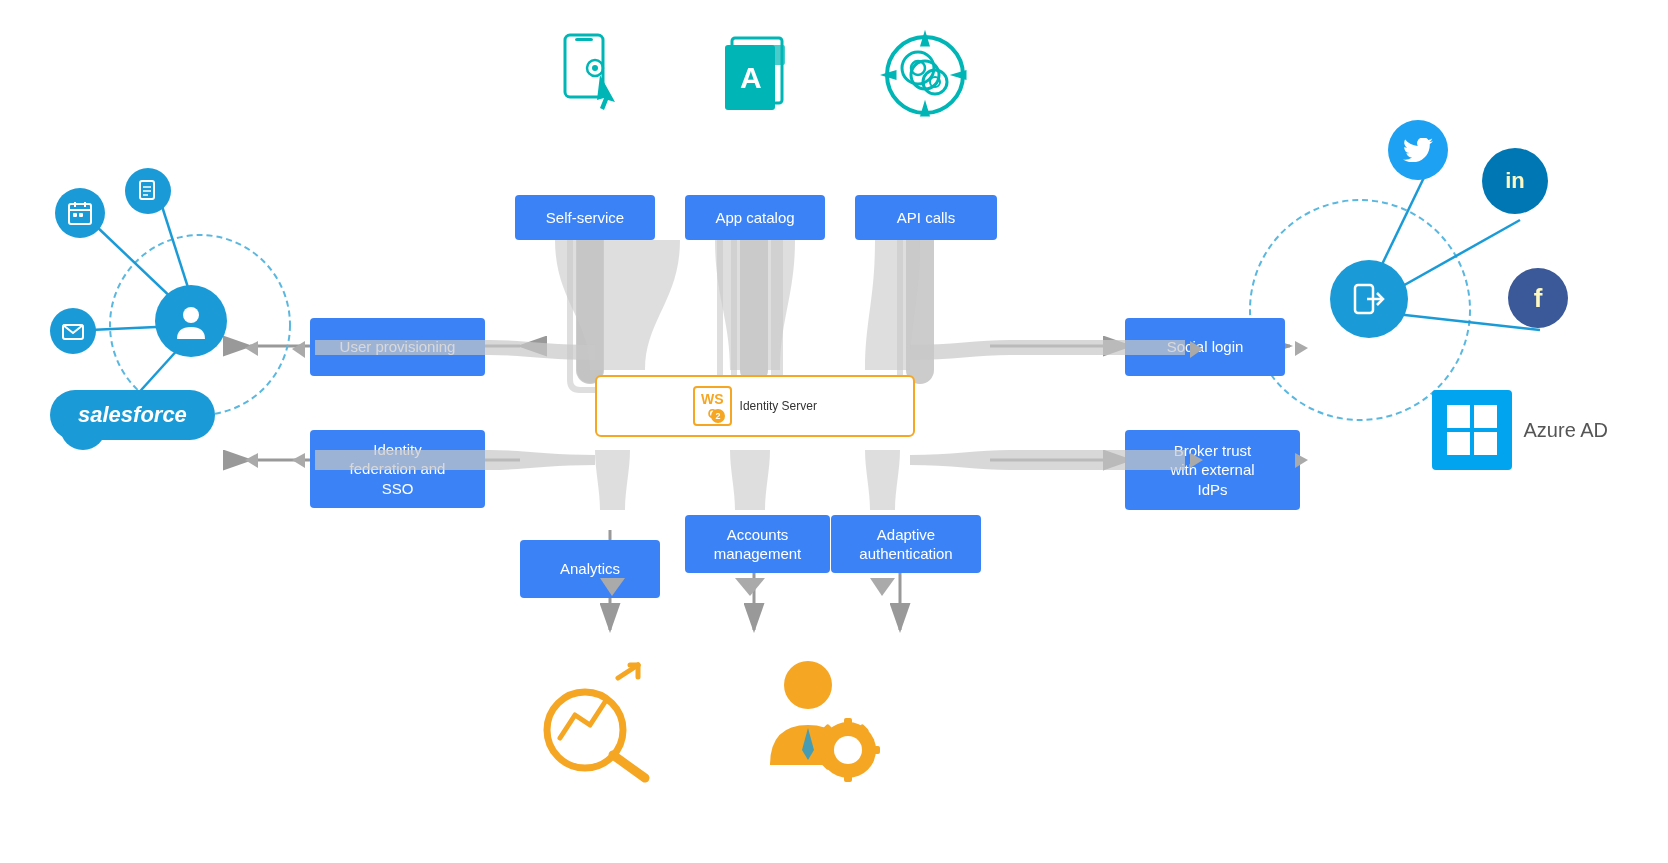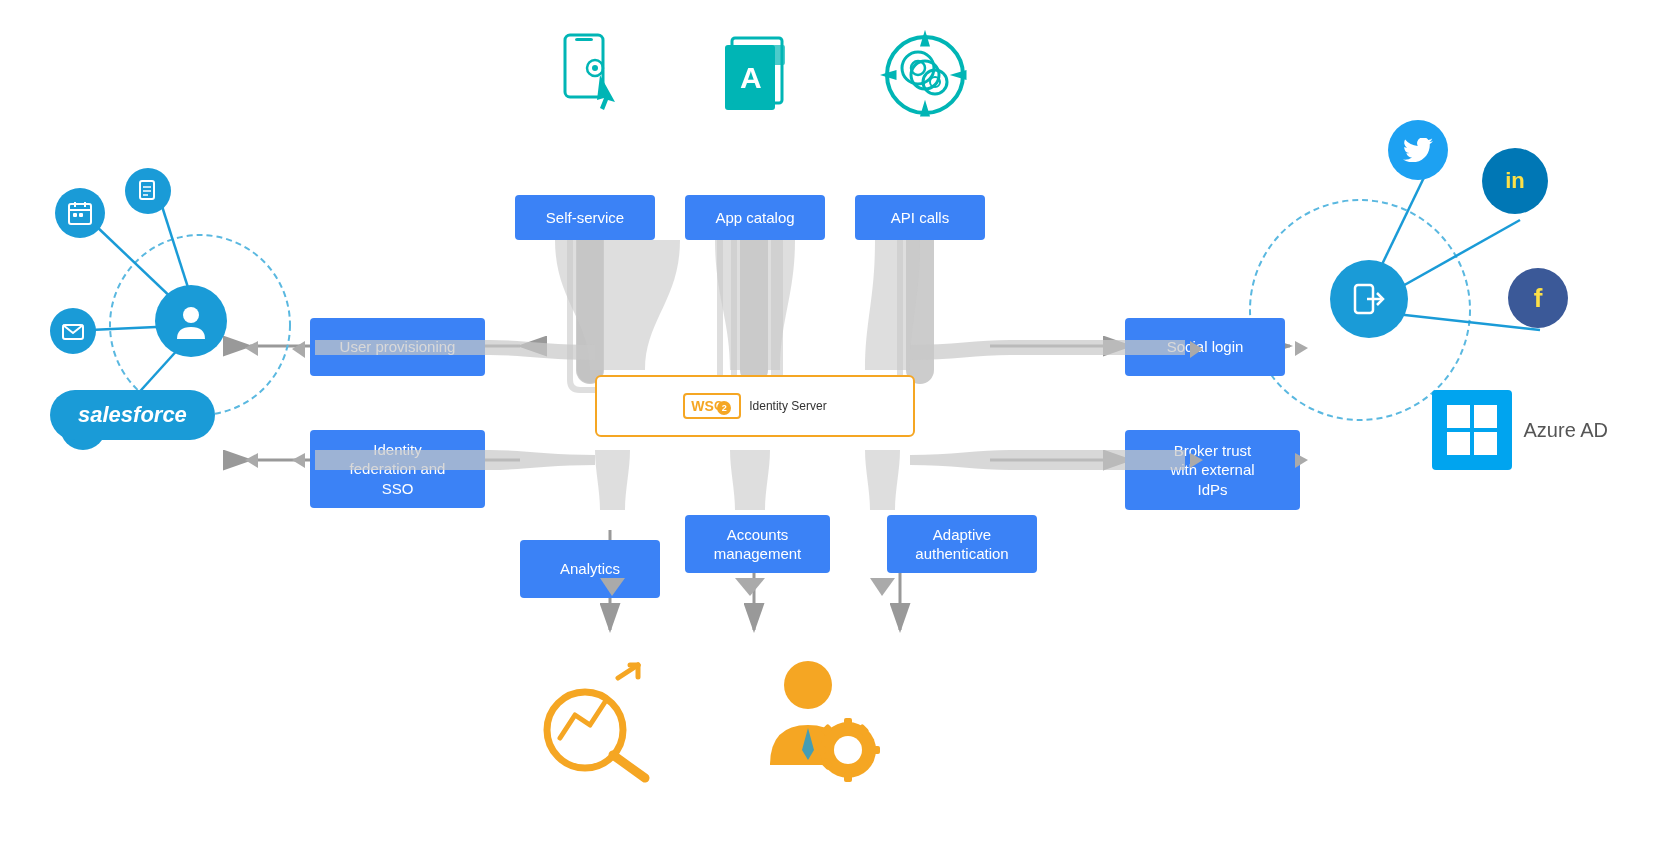--- a/index.html
+++ b/index.html
@@ -49,21 +49,21 @@
       padding: 10px 18px;
     }
     
     .blue-circle {
       position: absolute;
       border-radius: 50%;
       background: #1a9bd7;
       display: flex;
       align-items: center;
       justify-content: center;
-      color: #fde047;
+      color: #fef9c3;
     }
     
     .salesforce-btn {
       position: absolute;
       background: #1a9bd7;
       color: #fff;
       border-radius: 30px;
       font-size: 22px;
       font-weight: bold;
       font-style: italic;
@@ -193,21 +193,21 @@
       <circle cx="38" cy="38" r="7" fill="none" stroke="#00b5b5" stroke-width="2.5"></circle>
       <circle cx="55" cy="52" r="12" fill="none" stroke="#00b5b5" stroke-width="3"></circle>
       <circle cx="55" cy="52" r="5" fill="none" stroke="#00b5b5" stroke-width="2"></circle>
     </svg>
   </div>
 
   <div class="label-box" style="left:515px; top:195px; width:140px; height:45px;">Self-service</div>
 
   <div class="label-box" style="left:685px; top:195px; width:140px; height:45px;">App catalog</div>
 
-  <div class="label-box" style="left:855px; top:195px; width:130px; height:45px;">API calls</div>
+  <div class="label-box" style="left:855px; top:195px; width:142px; height:45px;">API calls</div>
 
   <div class="label-box" style="left:310px; top:318px; width:175px; height:58px;">
     <span>User
 provisioning</span>
   </div>
 
   <div class="label-box" style="left:310px; top:430px; width:175px; height:78px;">
     <span>Identity<br>federation and<br>SSO</span>
   </div>
 
@@ -216,26 +216,26 @@
   <div class="label-box" style="left:1125px; top:430px; width:175px; height:80px;">
     <span>Broker trust<br>with external<br>IdPs</span>
   </div>
 
   <div class="label-box" style="left:520px; top:540px; width:140px; height:58px;">Analytics</div>
 
   <div class="label-box" style="left:685px; top:515px; width:145px; height:58px;">
     <span>Accounts<br>management</span>
   </div>
 
-  <div class="label-box" style="left:887px; top:515px; width:150px; height:58px;">
+  <div class="label-box" style="left:831px; top:515px; width:150px; height:58px;">
     <span>Adaptive<br>authentication</span>
   </div>
 
   <div class="center-box" style="left:595px; top:375px; width:320px; height:62px;">
-    <div style="border:2px solid #f5a623; border-radius:4px; padding:3px 6px; margin-right:8px; display:flex; align-items:center;">
+    <div style="border:2px solid #f5a623; border-radius:4px; padding:3px 6px; margin-right:8px; display:flex; align-items:center;flex-direction:column;">
       <span style="color:#f5a623; font-weight:bold; font-size:14px;">WS</span>
       <span style="color:#f5a623; font-weight:bold; font-size:12px; position:relative;">O
         <span style="position:absolute; bottom:-2px; right:-8px; background:#f5a623; color:#fff; border-radius:50%; width:14px; height:14px; font-size:9px; display:flex; align-items:center; justify-content:center; font-weight:bold;">2</span>
       </span>
       <span style="width:10px;"></span>
     </div>
     <span style="font-size:12px; font-weight:400; color:#333;">Identity Server</span>
   </div>
 
   <div class="blue-circle" style="left:155px; top:285px; width:72px; height:72px; font-size:28px;">

